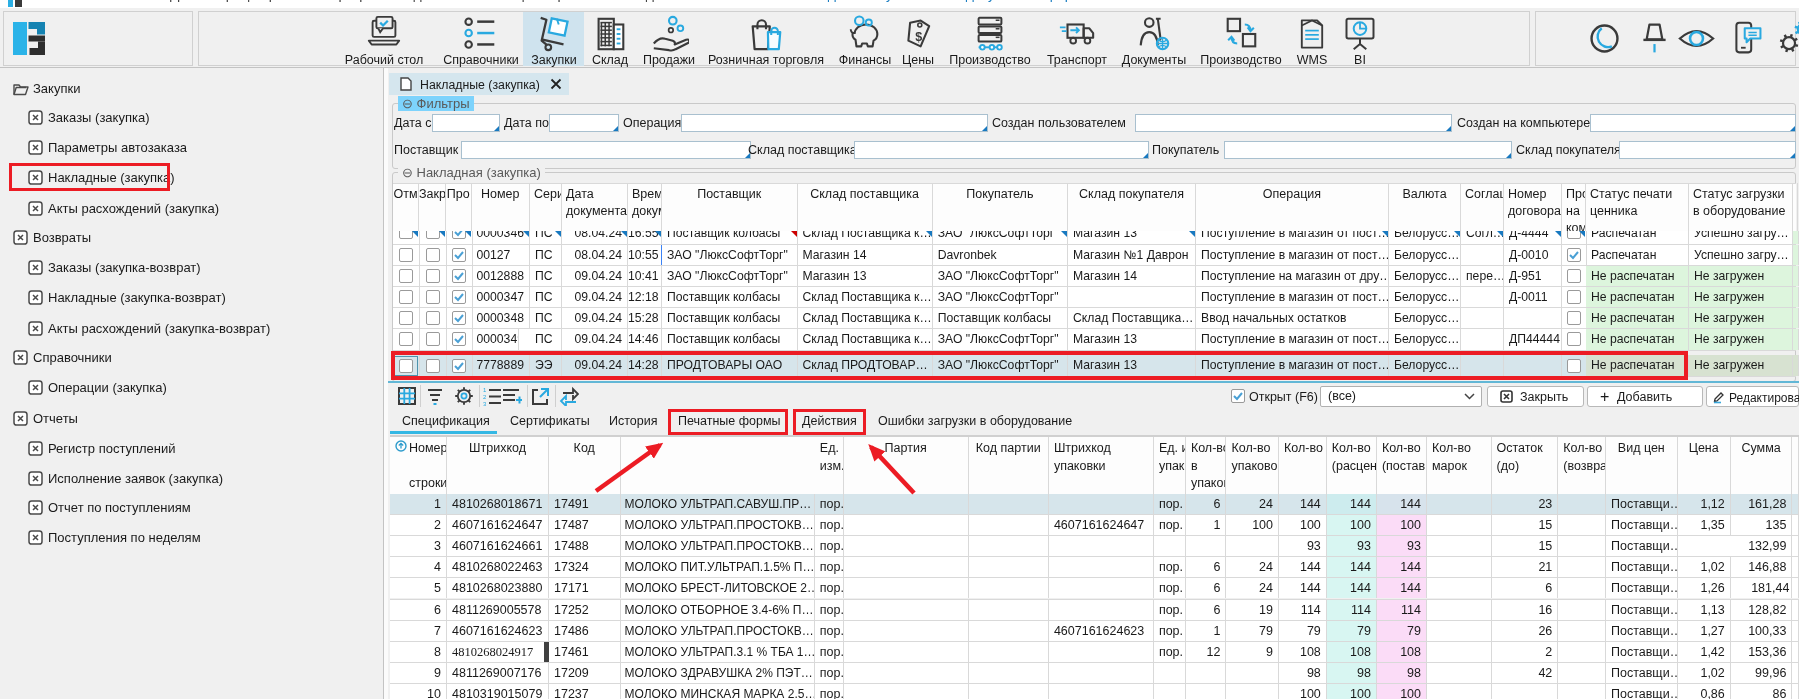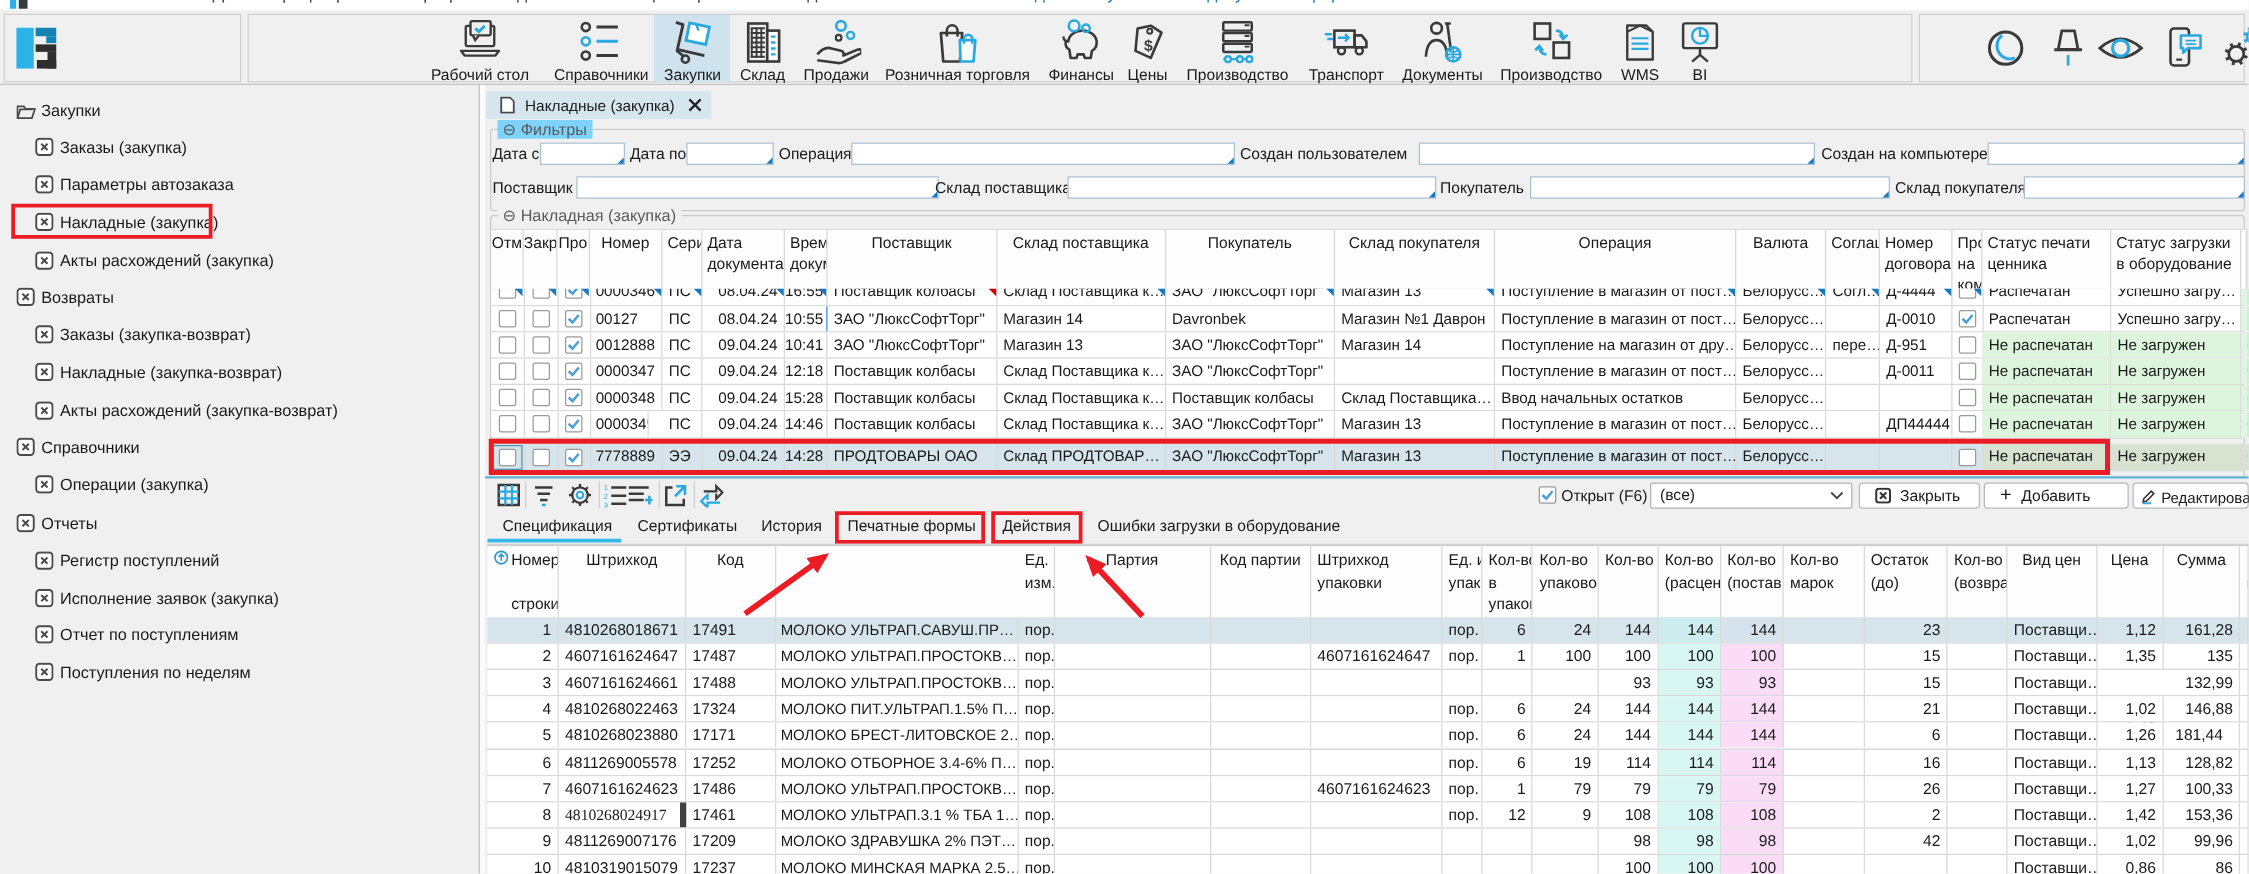--- a/index.html
+++ b/index.html
@@ -1061,21 +1061,21 @@
 <div class="cell" style="left:1185.9px;top:578.3000000000002px;width:40.59999999999991px;height:20.2px;border-right:1px solid #d9d9d9;text-align:right;padding-right:5px;box-sizing:border-box;line-height:20.2px;">6</div>
 <div class="cell" style="left:1226.5px;top:578.3000000000002px;width:52.5px;height:20.2px;border-right:1px solid #d9d9d9;text-align:right;padding-right:5px;box-sizing:border-box;line-height:20.2px;">24</div>
 <div class="cell" style="left:1279px;top:578.3000000000002px;width:47.799999999999955px;height:20.2px;border-right:1px solid #d9d9d9;text-align:right;padding-right:5px;box-sizing:border-box;line-height:20.2px;">144</div>
 <div class="cell" style="left:1326.8px;top:578.3000000000002px;width:50.100000000000136px;height:20.2px;border-right:1px solid #d9d9d9;background:#d8f6f2;text-align:right;padding-right:5px;box-sizing:border-box;line-height:20.2px;">144</div>
 <div class="cell" style="left:1376.9px;top:578.3000000000002px;width:50.09999999999991px;height:20.2px;border-right:1px solid #d9d9d9;background:#fbdcf7;text-align:right;padding-right:5px;box-sizing:border-box;line-height:20.2px;">144</div>
 <div class="cell" style="left:1427px;top:578.3000000000002px;width:64.5px;height:20.2px;border-right:1px solid #d9d9d9;text-align:right;padding-right:5px;box-sizing:border-box;line-height:20.2px;"></div>
 <div class="cell" style="left:1491.5px;top:578.3000000000002px;width:66.79999999999995px;height:20.2px;border-right:1px solid #d9d9d9;text-align:right;padding-right:5px;box-sizing:border-box;line-height:20.2px;">6</div>
 <div class="cell" style="left:1558.3px;top:578.3000000000002px;width:47.700000000000045px;height:20.2px;border-right:1px solid #d9d9d9;text-align:right;padding-right:5px;box-sizing:border-box;line-height:20.2px;"></div>
 <div class="cell" style="left:1606px;top:578.3000000000002px;width:71.59999999999991px;height:20.2px;border-right:1px solid #d9d9d9;text-align:left;padding-left:5px;box-sizing:border-box;line-height:20.2px;">Поставщи…</div>
 <div class="cell" style="left:1677.6px;top:578.3000000000002px;width:53.200000000000045px;height:20.2px;border-right:1px solid #d9d9d9;text-align:right;padding-right:5px;box-sizing:border-box;line-height:20.2px;">1,26</div>
-<div class="cell" style="left:1730.8px;top:578.3000000000002px;width:61.600000000000136px;height:20.2px;border-right:1px solid #d9d9d9;text-align:right;padding-right:13px;box-sizing:border-box;line-height:20.2px;">181,44</div>
+<div class="cell" style="left:1730.8px;top:578.3000000000002px;width:61.600000000000136px;height:20.2px;border-right:1px solid #d9d9d9;text-align:right;padding-right:2px;box-sizing:border-box;line-height:20.2px;">181,44</div>
 <div class="cell" style="left:1792.4px;top:578.3000000000002px;width:6.599999999999909px;height:20.2px;border-right:1px solid #d9d9d9;text-align:left;padding-left:5px;box-sizing:border-box;line-height:20.2px;"></div>
 <div class="abs" style="left:390px;top:598.5000000000002px;width:1409px;height:1px;background:#d9d9d9;"></div>
 <div class="abs" style="left:390px;top:599.5000000000002px;width:1409px;height:20.2px;background:#fff;"></div>
 <div class="cell" style="left:390px;top:599.5000000000002px;width:57px;height:20.2px;border-right:1px solid #d9d9d9;text-align:right;padding-right:5px;box-sizing:border-box;line-height:20.2px;">6</div>
 <div class="cell" style="left:447px;top:599.5000000000002px;width:102px;height:20.2px;border-right:1px solid #d9d9d9;text-align:left;padding-left:5px;box-sizing:border-box;line-height:20.2px;">4811269005578</div>
 <div class="cell" style="left:549px;top:599.5000000000002px;width:71.5px;height:20.2px;border-right:1px solid #d9d9d9;text-align:left;padding-left:5px;box-sizing:border-box;line-height:20.2px;">17252</div>
 <div class="cell" style="left:620.5px;top:599.5000000000002px;width:194.29999999999995px;height:20.2px;border-right:1px solid #d9d9d9;text-align:left;padding-left:4px;font-size:12px;box-sizing:border-box;line-height:20.2px;">МОЛОКО ОТБОРНОЕ 3.4-6% П…</div>
 <div class="cell" style="left:814.8px;top:599.5000000000002px;width:28.90000000000009px;height:20.2px;border-right:1px solid #d9d9d9;text-align:left;padding-left:5px;box-sizing:border-box;line-height:20.2px;">пор.</div>
 <div class="cell" style="left:843.7px;top:599.5000000000002px;width:124.89999999999998px;height:20.2px;border-right:1px solid #d9d9d9;text-align:left;padding-left:5px;box-sizing:border-box;line-height:20.2px;"></div>
 <div class="cell" style="left:968.6px;top:599.5000000000002px;width:80.30000000000007px;height:20.2px;border-right:1px solid #d9d9d9;text-align:left;padding-left:5px;box-sizing:border-box;line-height:20.2px;"></div>

